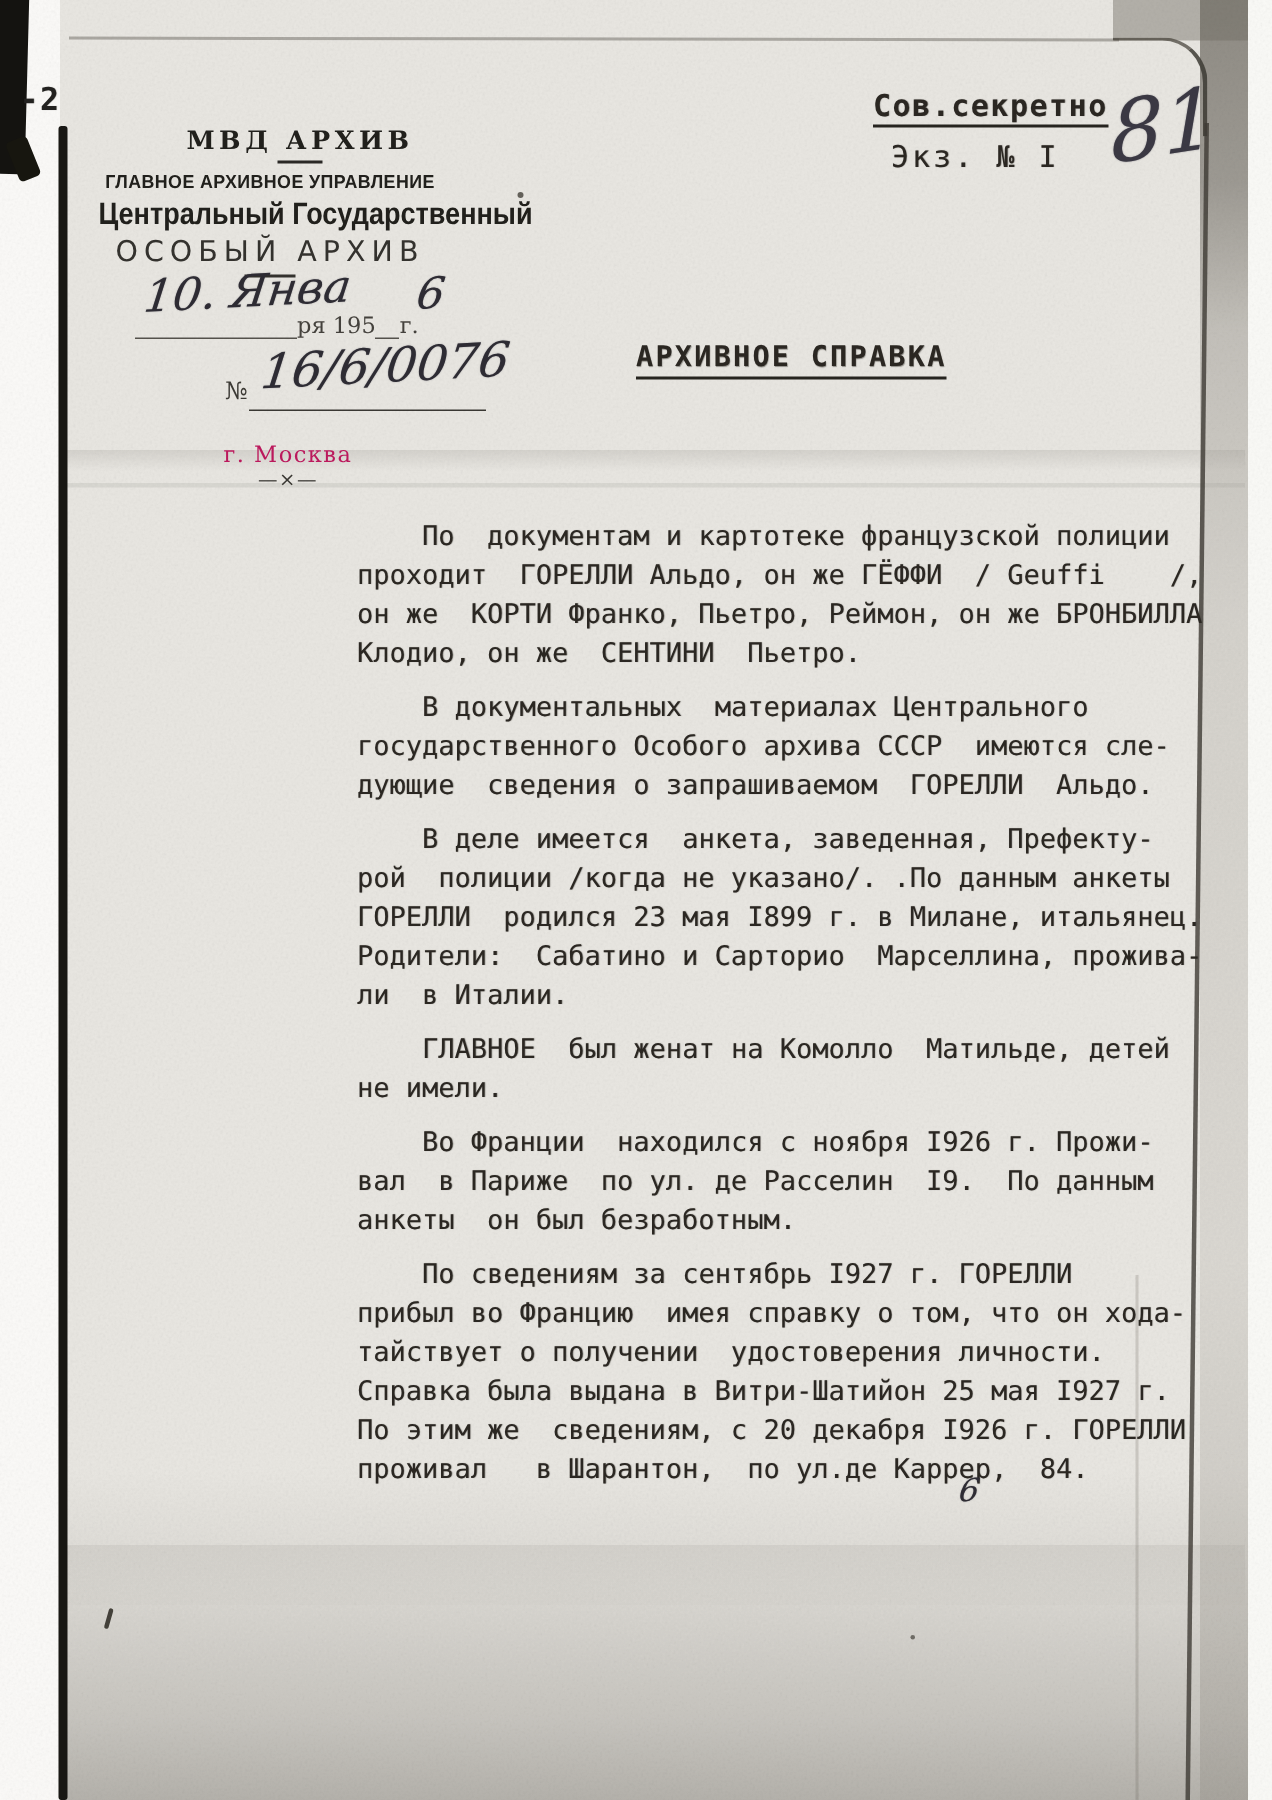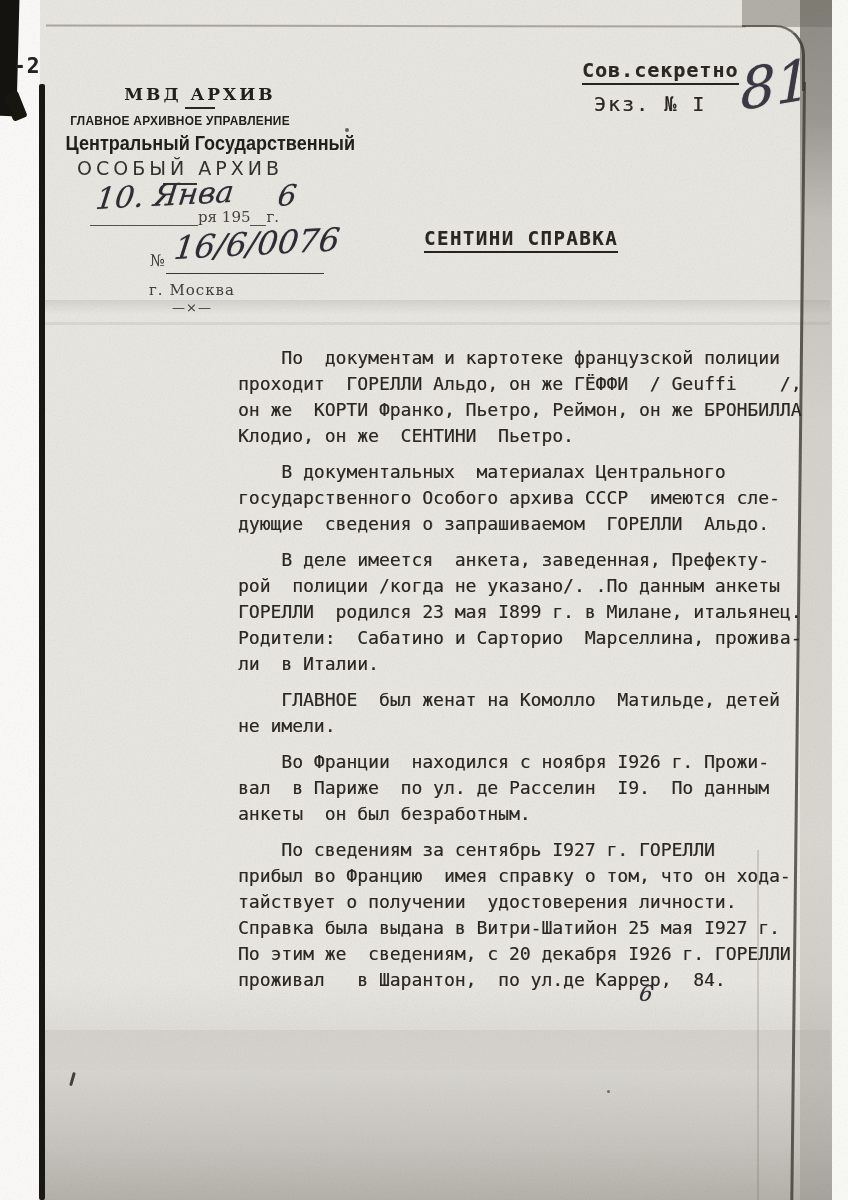--- a/index.html
+++ b/index.html
@@ -51,21 +51,21 @@
   .lh-date { position: relative; height: 44px; margin-top: 4px; text-align: left; text-decoration: underline; }
   .date-printed { position: absolute; left: 40px; top: 19px; font-family: "DejaVu Serif", serif; font-size: 15px; color: #45423d; white-space: nowrap; }
   .blankline { display: inline-block; border-bottom: 1.5px solid #55524c; height: 14px; vertical-align: bottom; }
   .b1 { width: 108px; } .b3 { width: 16px; }
   .date-hw { position: absolute; left: 44px; top: -8px; font-size: 30px; }
   .date-hw-year { position: absolute; left: 226px; top: -10px; font-size: 29px; }
   .lh-number { position: relative; height: 46px; text-align: left; }
   .num-label { position: absolute; left: 100px; top: 18px; font-family: "DejaVu Serif", serif; font-size: 16px; color: #3c3a35; }
   .num-underline { position: absolute; left: 116px; top: 40px; width: 158px; border-bottom: 1.5px solid #3a3833; }
   .num-hw { position: absolute; left: 122px; top: -4px; font-size: 32px; }
-  .lh-city { position: relative; left: 12px; font-family: "DejaVu Serif", serif; font-size: 15px; letter-spacing: 1px; color: #404040; margin-top: 2px; }
+  .lh-city { position: relative; left: 12px; font-family: "DejaVu Serif", serif; font-size: 15px; letter-spacing: 1px; color: #be185d; margin-top: 15px; }
   .lh-footmark { position: relative; left: 12px; font-family: "DejaVu Serif", serif; font-size: 13px; letter-spacing: 1px; color: #3a3833; margin-top: 1px; }
   
   .doc-title { position: absolute; left: 424px; top: 227px; font-size: 19px; font-weight: bold; letter-spacing: 1.5px; border-bottom: 2px solid #26241f; padding-bottom: 2px; }
   .doc-body { position: absolute; left: 238px; top: 345px; width: 592px; font-size: 18px; line-height: 26px; }
   .doc-body p { margin: 0 0 10px 0; white-space: pre-wrap; }
   .correction { position: absolute; left: 638px; top: 982px; font-size: 21px; }
 </style>
 </head>
 <body>
 
@@ -116,21 +116,21 @@
     <div class="lh-number">
       <span class="num-label">№</span>
       <div class="num-underline"></div>
       <div class="num-hw hw">16/6/0076</div>
     </div>
 
     <div class="lh-city">г. Москва</div>
     <div class="lh-footmark">—×—</div>
   </div>
 
-  <div class="doc-title type">СЕНТИНИ СПРАВКА</div>
+  <div class="doc-title type">АРХИВНОЕ СПРАВКА</div>
 
   <div class="doc-body type">
     <p>    По  документам и картотеке французской полиции
 проходит  ГОРЕЛЛИ Альдо, он же ГЁФФИ  / Geuffi    /,
 он же  КОРТИ Франко, Пьетро, Реймон, он же БРОНБИЛЛА
 Клодио, он же  СЕНТИНИ  Пьетро.</p>
     <p>    В документальных  материалах Центрального
 государственного Особого архива СССР  имеются сле-
 дующие  сведения о запрашиваемом  ГОРЕЛЛИ  Альдо.</p>
     <p>    В деле имеется  анкета, заведенная, Префекту-

